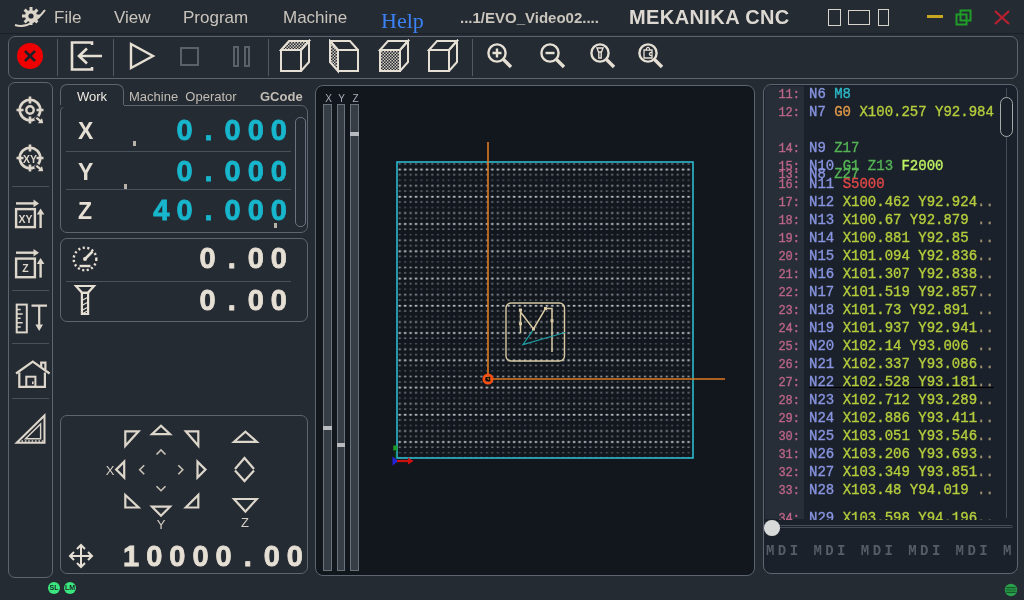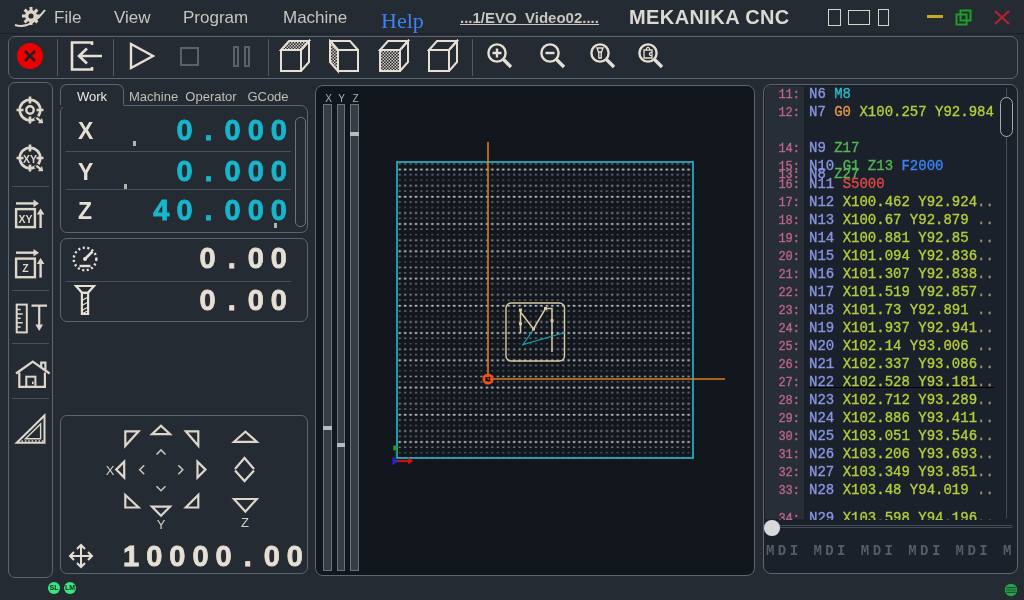--- a/index.html
+++ b/index.html
@@ -13,21 +13,21 @@
   .sep-h { position:absolute; height:1px; background:#49525c; }
   .dro-val { position:absolute; font-family:"Liberation Sans", sans-serif; font-weight:bold;
              font-size:29px; line-height:29px; color:#17b6cc; letter-spacing:7px; white-space:pre; -webkit-text-stroke:0.8px #17b6cc; }
   .num-cream { position:absolute; font-family:"Liberation Sans", sans-serif; font-weight:bold;
              font-size:29px; line-height:29px; color:#e6dfd4; letter-spacing:7px; white-space:pre; -webkit-text-stroke:0.8px #e6dfd4; }
   .pdot { padding:0 5px; }
   .gline { position:absolute; left:3px; width:246px; height:18px; line-height:18px;
            font-family:"Liberation Mono", monospace; font-weight:normal; font-size:14px;
            white-space:pre; -webkit-text-stroke-width:0.35px; }
   .ln { color:#bb6488; display:inline-block; width:34px; text-align:right; margin-right:9px; font-size:12px; } .nw { color:#8894e0; } .mm { color:#2cb8c8; }
-  .g0 { color:#e09848; } .gz { color:#55b455; } .ff { color:#3b82f6; }
+  .g0 { color:#e09848; } .gz { color:#55b455; } .ff { color:#bef264; }
   .ss { color:#e04848; } .xy { color:#b4cc3c; } .dd { color:#9c8e70; }
 </style>
 </head>
 <body>
 
 <div class="abs" style="left:0;top:0;width:1024px;height:34px;background:#252b33;"></div>
 <div class="abs" style="left:0;top:33px;width:1024px;height:1px;background:#1b2026;"></div>
 <svg class="abs" style="left:12px;top:3px;" width="36" height="28" viewBox="0 0 36 28">
   <g fill="#dcd5c9">
     <circle cx="19" cy="13" r="6"></circle>
@@ -39,21 +39,21 @@
     </g>
     <circle cx="19" cy="13" r="2.6" fill="#252b33"></circle>
   </g>
   <path d="M3,22 Q18,27 33,7" stroke="#dcd5c9" stroke-width="2" fill="none"></path>
 </svg>
 <div class="abs" style="top:8px;left:54px;width:30px;font-size:17px;color:#c9c4bc;">File</div>
 <div class="abs" style="top:8px;left:114px;width:42px;font-size:17px;color:#c9c4bc;">View</div>
 <div class="abs" style="top:8px;left:183px;width:76px;font-size:17px;color:#c9c4bc;">Program</div>
 <div class="abs" style="top:8px;left:283px;width:72px;font-size:17px;color:#c9c4bc;">Machine</div>
 <div class="abs" style="top:8px;left:381px;width:44px;font-size:22px;color:#3b82f6;font-family:Liberation Serif, serif;">Help</div>
-<div class="abs" style="top:9px;left:460px;width:150px;font-size:15px;font-weight:bold;color:#c9c4bc;text-decoration:underline;">...1/EVO_Video02....</div>
+<div class="abs" style="top:9px;left:460px;width:150px;font-size:15px;font-weight:bold;color:#c9c4bc;">...1/EVO_Video02....</div>
 <div class="abs" style="top:6px;left:629px;width:175px;font-size:20px;font-weight:bold;letter-spacing:0.4px;color:#ddd9d2;">MEKANIKA CNC</div>
 
 <div class="abs" style="left:828px;top:9px;width:13px;height:17px;border:1.5px solid #d8d4cc;"></div>
 <div class="abs" style="left:848px;top:10px;width:22px;height:15px;border:1.5px solid #d8d4cc;"></div>
 <div class="abs" style="left:878px;top:9px;width:11px;height:17px;border:1.5px solid #d8d4cc;"></div>
 <div class="abs" style="left:927px;top:15px;width:16px;height:3px;background:#c8a820;"></div>
 <svg class="abs" style="left:954px;top:8px;" width="20" height="20" viewBox="0 0 20 20">
   <rect x="6.5" y="2.5" width="10" height="10" fill="none" stroke="#1f9e28" stroke-width="2"></rect>
   <rect x="2.5" y="6.5" width="10" height="10" fill="none" stroke="#1f9e28" stroke-width="2"></rect>
 </svg>
@@ -189,21 +189,21 @@
     <path d="M10,359 H35.5" stroke-width="1.4" stroke-dasharray="1.6 1.8"></path>
   </g>
 </svg>
 
 <div class="panel" style="left:60px;top:105px;width:248px;height:128px;"></div>
 <div class="abs" style="left:60px;top:84px;width:64px;height:22px;border:1px solid #5c6570;border-bottom:none;border-radius:7px 7px 0 0;background:#252b33;"></div>
 <div class="abs" style="left:60px;top:105px;width:64px;height:2px;background:#252b33;"></div>
 <div class="abs" style="left:60px;top:89px;width:64px;text-align:center;font-size:13px;color:#eeeae2;">Work</div>
 <div class="abs" style="left:129px;top:89px;width:48px;text-align:center;font-size:13px;color:#c2bdb5;">Machine</div>
 <div class="abs" style="left:185px;top:89px;width:52px;text-align:center;font-size:13px;color:#c2bdb5;">Operator</div>
-<div class="abs" style="left:245px;top:89px;width:46px;text-align:center;font-size:13px;color:#c2bdb5;">GCode</div>
+<div class="abs" style="left:260px;top:89px;width:46px;font-size:13px;color:#c2bdb5;font-weight:bold;">GCode</div>
 <div class="abs cream" style="left:78px;top:118px;font-size:23px;font-weight:bold;">X</div>
 <div class="abs cream" style="left:78px;top:159px;font-size:23px;font-weight:bold;">Y</div>
 <div class="abs cream" style="left:78px;top:198px;font-size:23px;font-weight:bold;">Z</div>
 <div class="dro-val" style="top:116px;left:0;width:294px;text-align:right;">0<span class="pdot">.</span>000</div>
 <div class="dro-val" style="top:157px;left:0;width:294px;text-align:right;">0<span class="pdot">.</span>000</div>
 <div class="dro-val" style="top:196px;left:0;width:294px;text-align:right;">40<span class="pdot">.</span>000</div>
 <div class="sep-h" style="left:66px;top:151px;width:225px;"></div>
 <div class="sep-h" style="left:66px;top:189px;width:225px;"></div>
 <div class="abs" style="left:295px;top:117px;width:11px;height:110px;border:1px solid #6a7480;border-radius:5px;"></div>
 <div class="abs" style="left:133px;top:141px;width:3px;height:5px;background:#b8b2a8;"></div>

